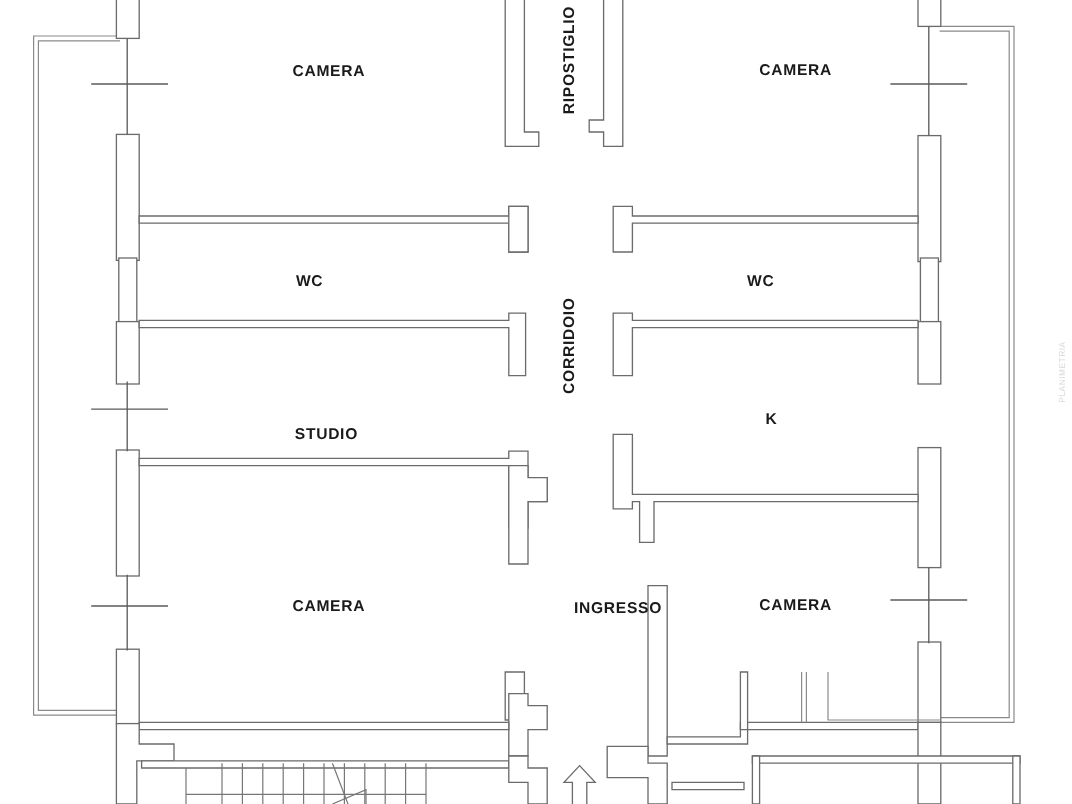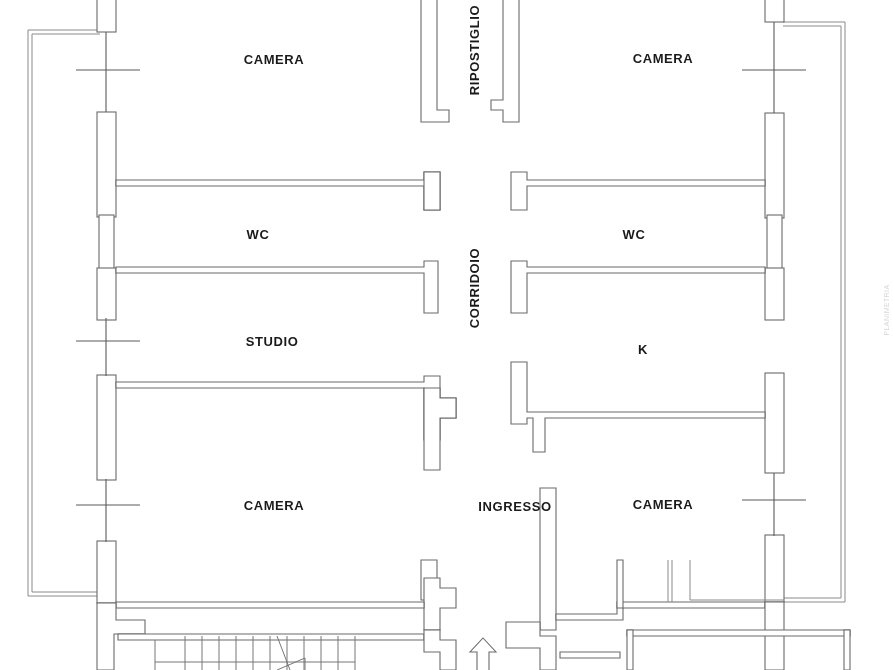--- a/index.html
+++ b/index.html
@@ -244,21 +244,21 @@
   <div class="room-label vertical" style="left:474px; top:50px;">RIPOSTIGLIO</div>
 
   <div class="room-label" style="left:663px; top:58px;">CAMERA</div>
 
   <div class="room-label" style="left:258px; top:234px;">WC</div>
 
   <div class="room-label" style="left:634px; top:234px;">WC</div>
 
   <div class="room-label vertical" style="left:474px; top:288px;">CORRIDOIO</div>
 
-  <div class="room-label" style="left:272px; top:341px;">STUDIO</div>
+  <div class="room-label" style="left:272px; top:361px;">STUDIO</div>
 
   <div class="room-label" style="left:643px; top:349px;">K</div>
 
   <div class="room-label" style="left:274px; top:505px;">CAMERA</div>
 
   <div class="room-label" style="left:493px; top:506px;margin-left:22px;">INGRESSO</div>
 
   <div class="room-label" style="left:663px; top:504px;">CAMERA</div>
 
   <div class="edge-label" style="left:886px; top:310px;">PLANIMETRIA</div>

